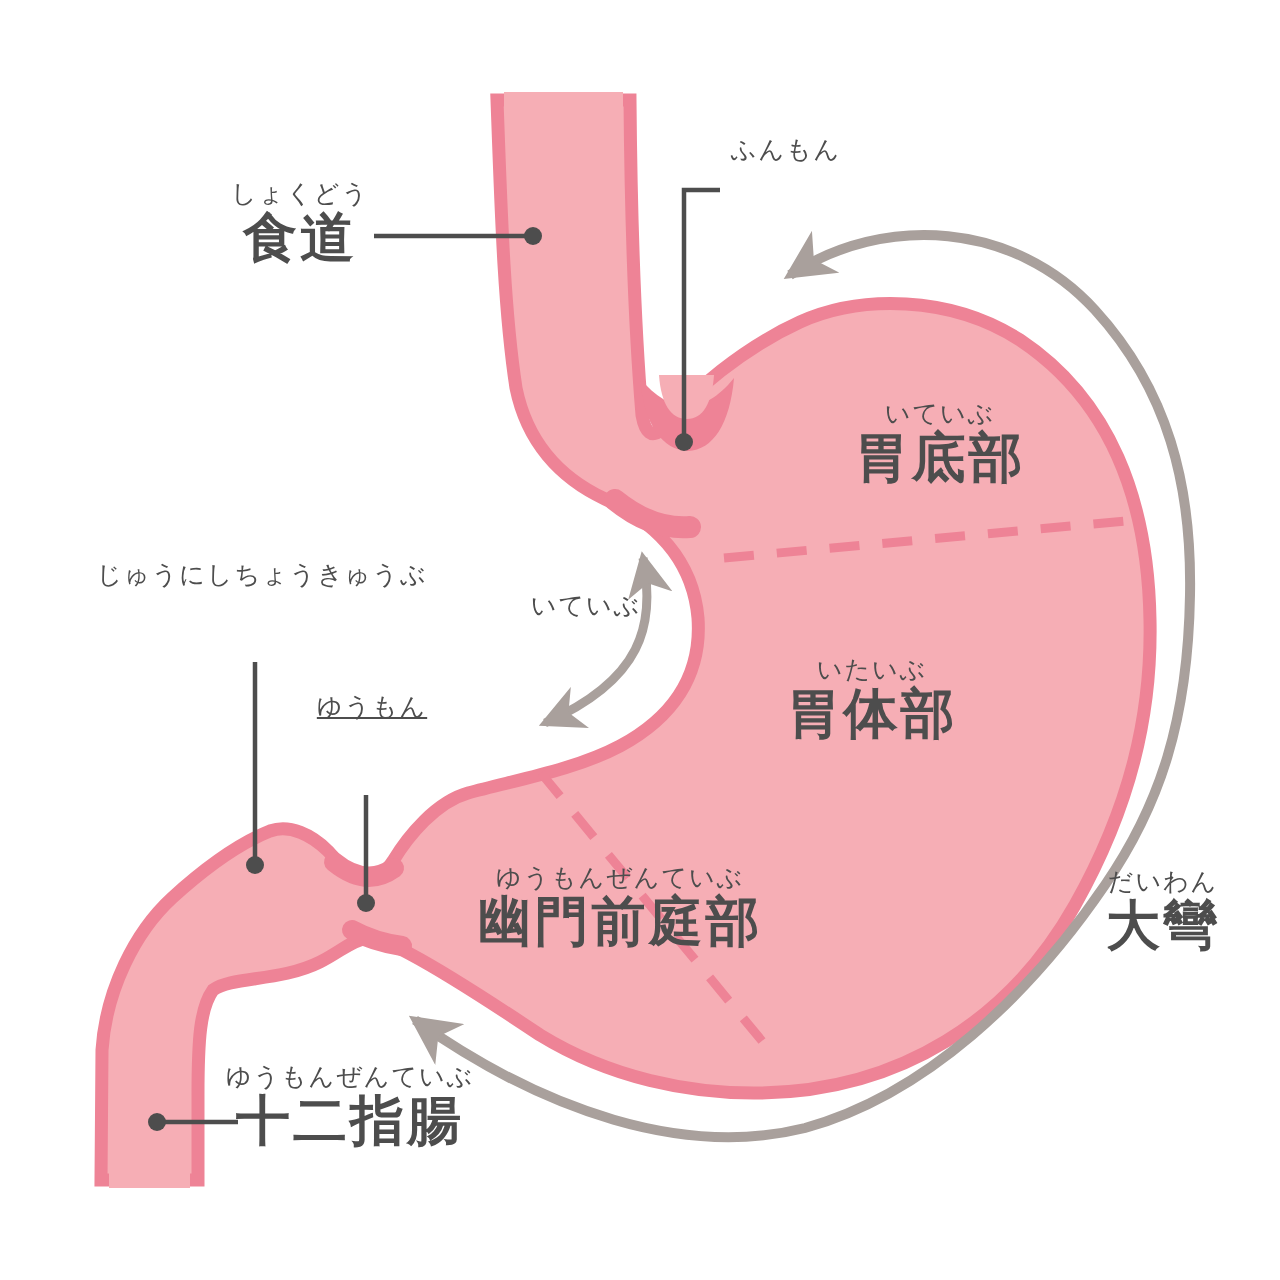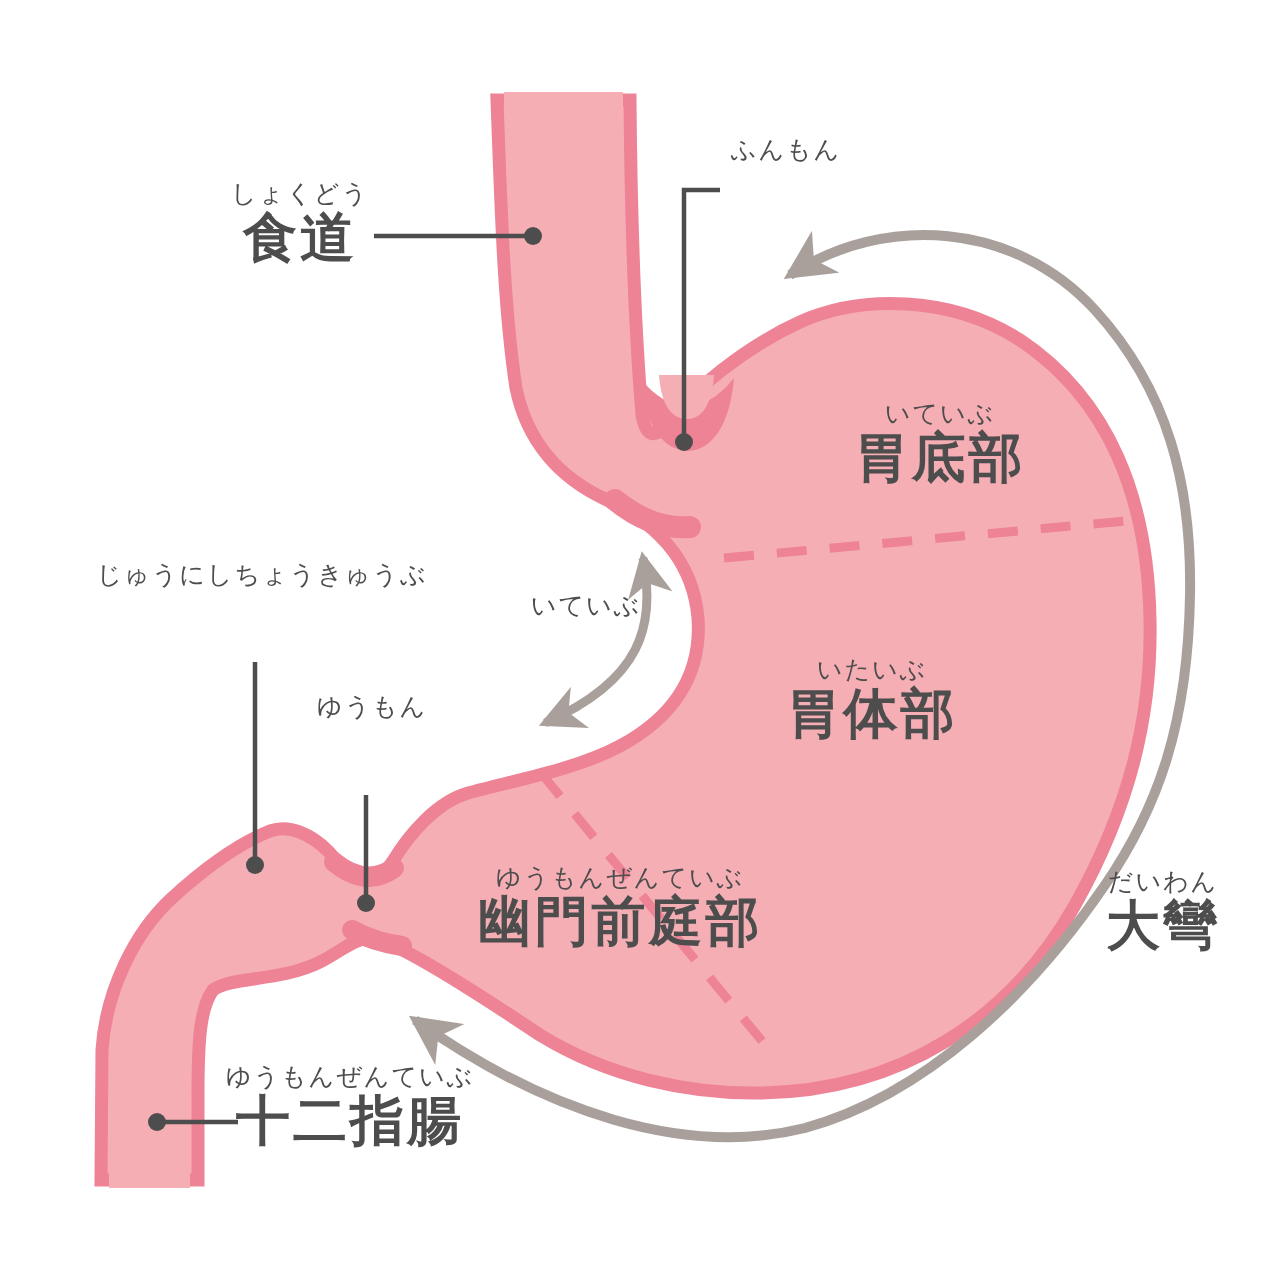--- a/index.html
+++ b/index.html
@@ -124,21 +124,21 @@
   </div>
 
   <div class="label" style="left:262px; top:561px;gap:33px;">
     <span class="furigana">じゅうにしちょうきゅうぶ</span>
   </div>
 
   <div class="label" style="left:586px; top:592px;">
     <span class="furigana">いていぶ</span>
   </div>
 
-  <div class="label" style="left:372px; top:693px;">
+  <div class="label" style="left:372px; top:693px;text-decoration:underline;">
     <span class="furigana">ゆうもん</span>
   </div>
 
   <div class="label" style="left:872px; top:656px;">
     <span class="furigana">いたいぶ</span>
     <span class="kanji">胃体部</span>
   </div>
 
   <div class="label" style="left:620px; top:864px;">
     <span class="furigana">ゆうもんぜんていぶ</span>

